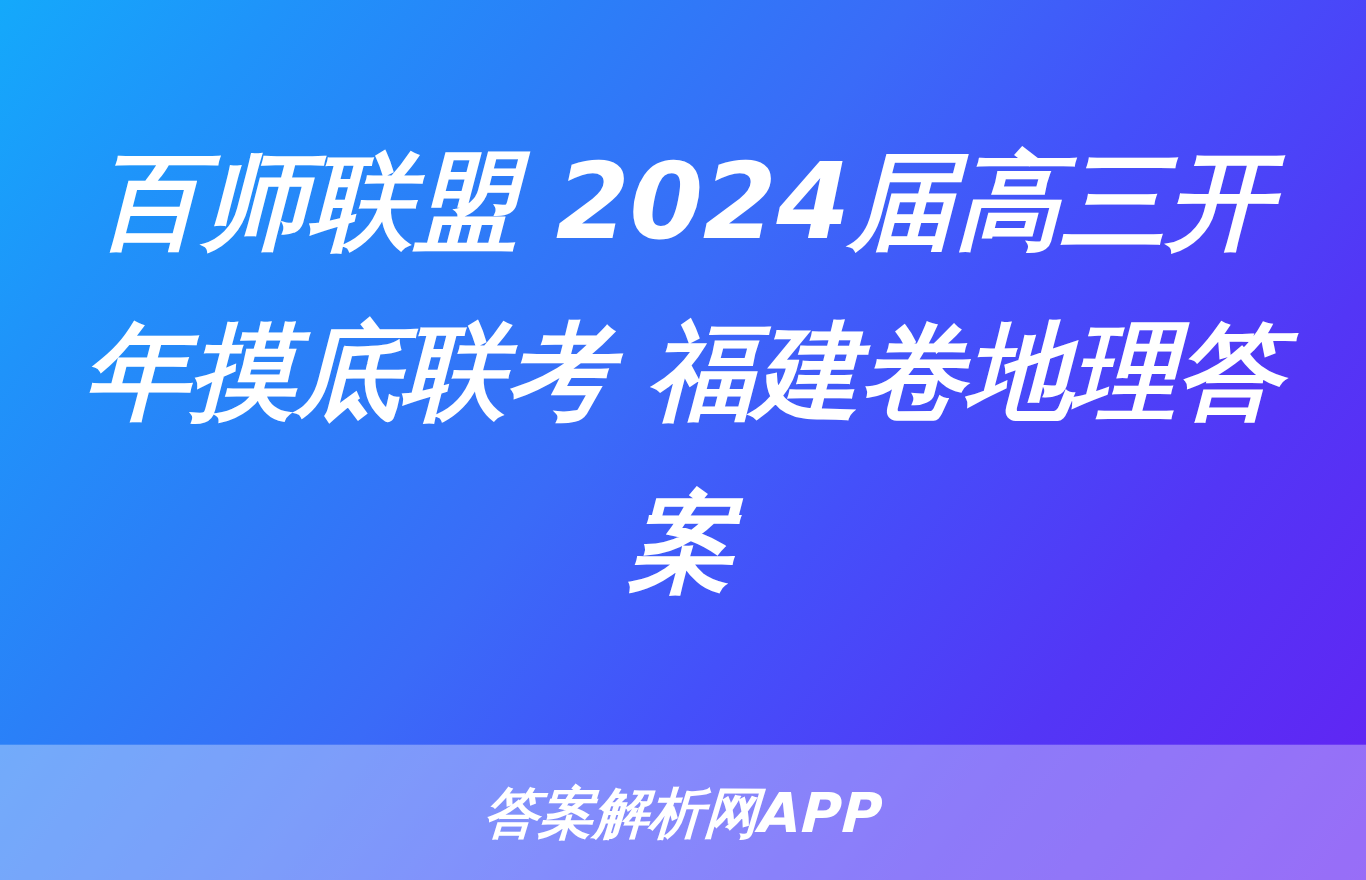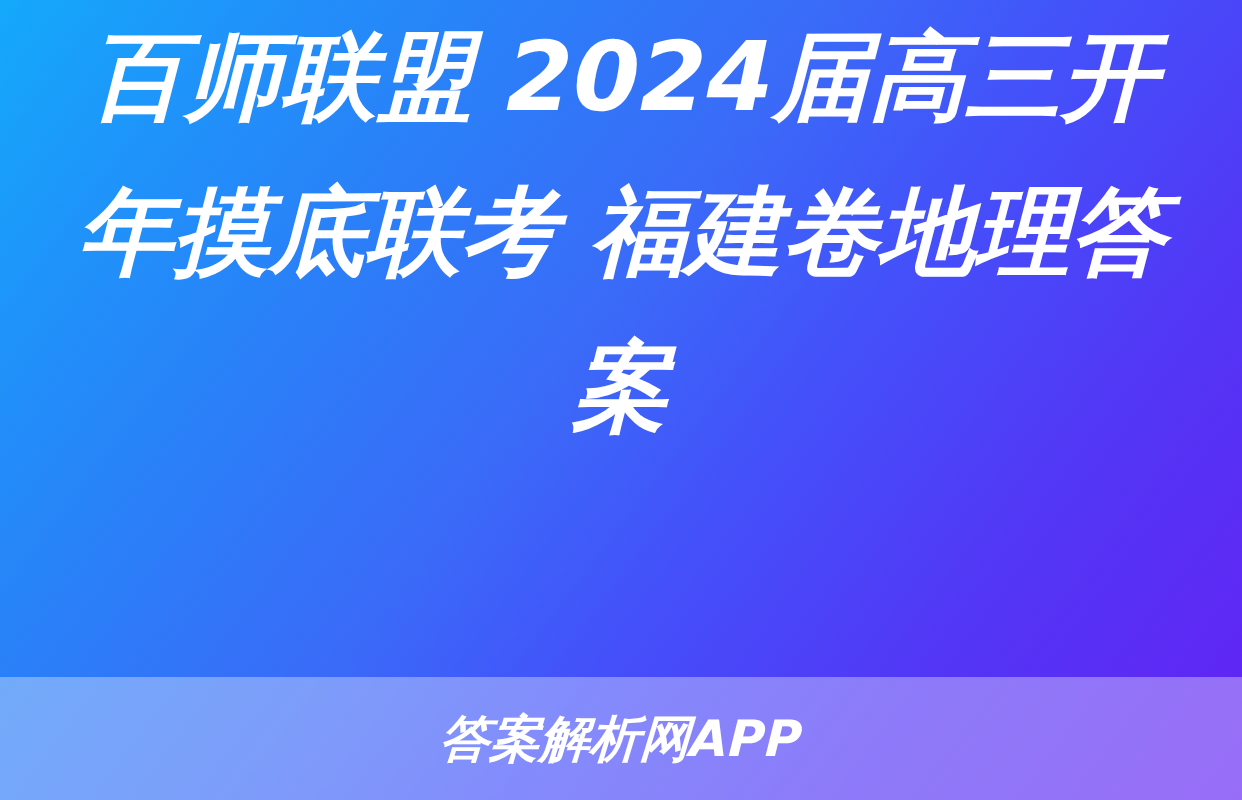--- a/index.html
+++ b/index.html
@@ -30,20 +30,21 @@
   }
 
   
   .headline-wrap {
     position: absolute;
     left: 0;
     right: 0;
     top: 0;
     height: 677px;
     display: flex;
+    align-items: center;
     justify-content: center;
     padding: 0 74px;
     box-sizing: border-box;
     border-radius: 24px;
   }
 
   .headline {
     width: 1094px;
     margin: 0;
     text-align: center;

